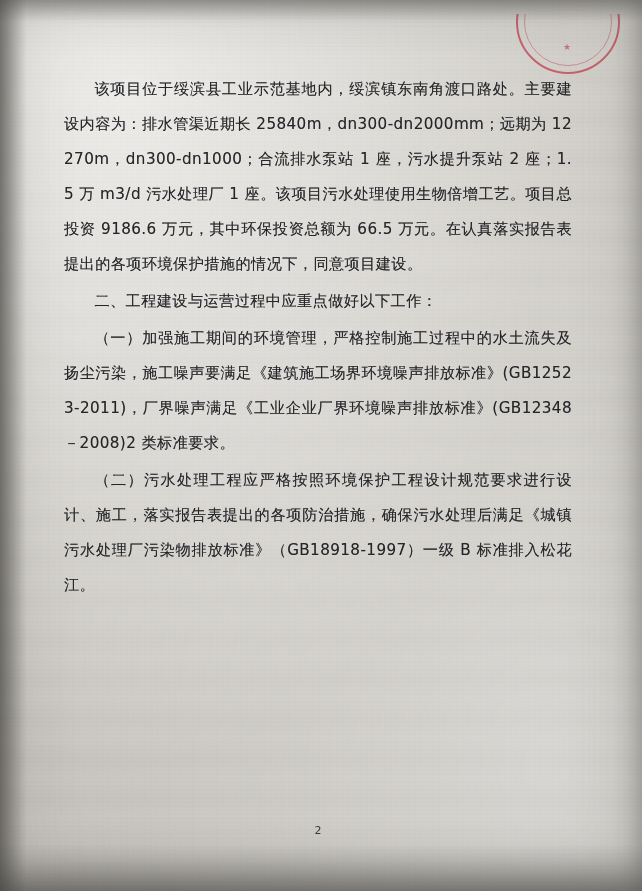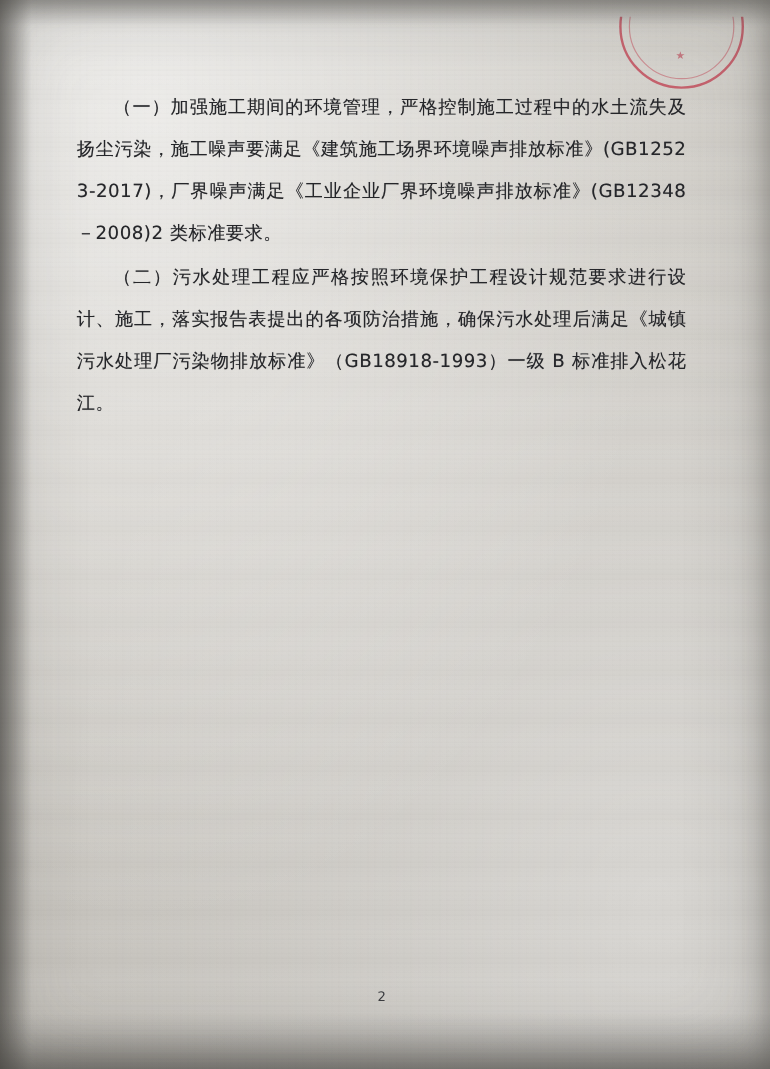--- a/index.html
+++ b/index.html
@@ -160,22 +160,24 @@
   <div id="bands"></div>
   <div id="grain"></div>
 
   <div id="seal">
     <div class="ring"></div>
     <div class="ring2"></div>
     <div class="seal-text">★</div>
   </div>
 
   <div id="content">
-    <p class="para">（一）加强施工期间的环境管理，严格控制施工过程中的水土流失及扬尘污染，施工噪声要满足《建筑施工场界环境噪声排放标准》(GB12523-2017)，厂界噪声满足《工业企业厂界环境噪声排放标准》(GB12348－2008)2 类标准要求。</p>
-    <p class="para">（二）污水处理工程应严格按照环境保护工程设计规范要求进行设计、施工，落实报告表提出的各项防治措施，确保污水处理后满足《城镇污水处理厂污染物排放标准》（GB18918-1993）一级 B 标准排入松花江。</p>
+    <p class="para">该项目位于绥滨县工业示范基地内，绥滨镇东南角渡口路处。主要建设内容为：排水管渠近期长 25840m，dn300-dn2000mm；远期为 12270m，dn300-dn1000；合流排水泵站 1 座，污水提升泵站 2 座；1.5 万 m3/d 污水处理厂 1 座。该项目污水处理使用生物倍增工艺。项目总投资 9186.6 万元，其中环保投资总额为 66.5 万元。在认真落实报告表提出的各项环境保护措施的情况下，同意项目建设。</p>
+    <p class="para">二、工程建设与运营过程中应重点做好以下工作：</p>
+    <p class="para">（一）加强施工期间的环境管理，严格控制施工过程中的水土流失及扬尘污染，施工噪声要满足《建筑施工场界环境噪声排放标准》(GB12523-2011)，厂界噪声满足《工业企业厂界环境噪声排放标准》(GB12348－2008)2 类标准要求。</p>
+    <p class="para">（二）污水处理工程应严格按照环境保护工程设计规范要求进行设计、施工，落实报告表提出的各项防治措施，确保污水处理后满足《城镇污水处理厂污染物排放标准》（GB18918-1997）一级 B 标准排入松花江。</p>
     <div id="page-number">2</div>
   </div>
 
   <div id="top-dark"></div>
   <div id="left-dark"></div>
   <div id="bottom-dark"></div>
   <div id="vignette"></div>
 </div>
 
 </body></html>

